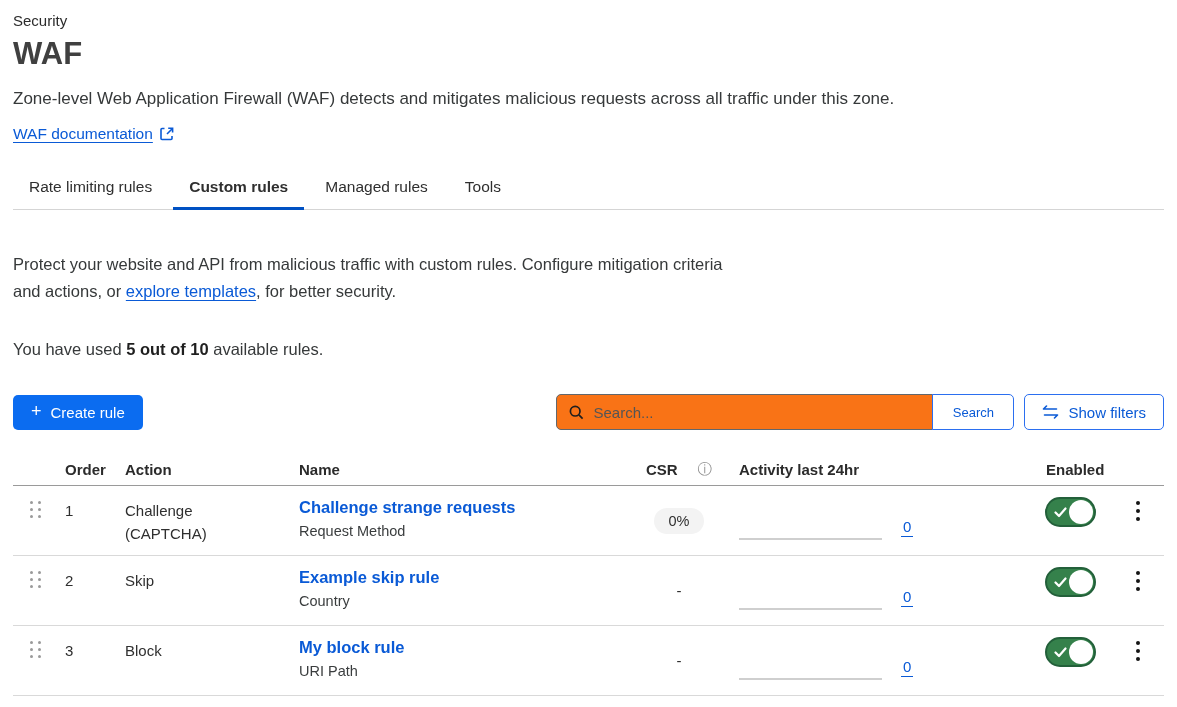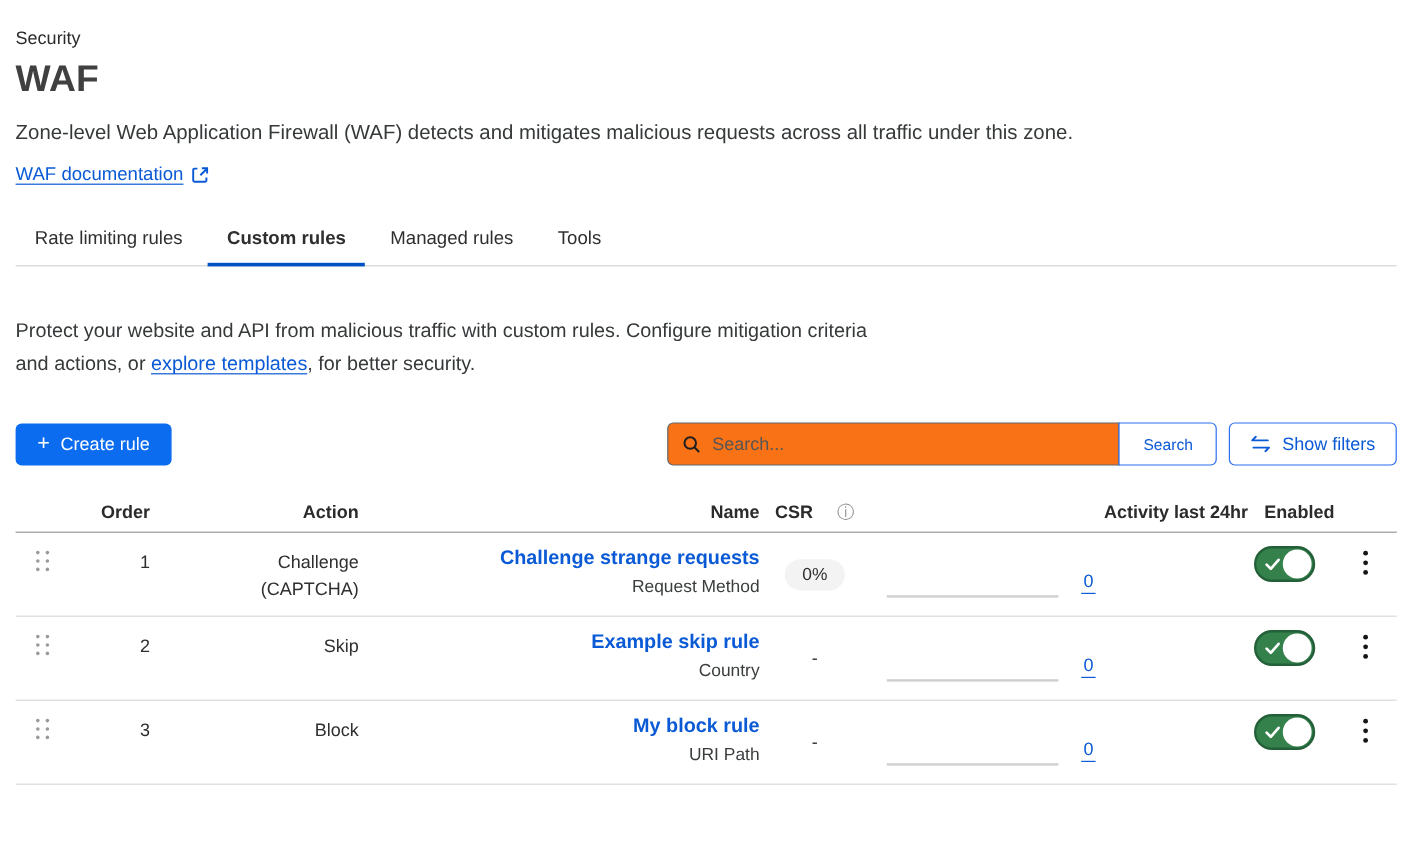--- a/index.html
+++ b/index.html
@@ -1,21 +1,21 @@
 <!DOCTYPE html>
 <html><head>
 <meta charset="utf-8">
 <style>
   * { box-sizing: border-box; margin: 0; padding: 0; }
   html, body { width: 1177px; height: 707px; background: #fff; overflow: hidden; }
   body { font-family: "Liberation Sans", sans-serif; color: #313131; }
   .container { width: 1177px; height: 707px; padding: 0 13px; position: relative; }
 
   
-  .eyebrow { padding-top: 24px; font-size: 15px; color: #2b2b2b; }
+  .eyebrow { padding-top: 12px; font-size: 15px; color: #2b2b2b; }
   .page-title { margin-top: 7px; font-size: 31px; font-weight: 700; color: #404040; letter-spacing: .2px; }
   .page-desc { margin-top: 17px; font-size: 17px; color: #36393a; }
   .doc-link { margin-top: 16px; display: inline-flex; align-items: center; gap: 7px;
               font-size: 15.5px; color: #0a5ad6; cursor: pointer; }
   .doc-link .lbl { text-decoration: underline; text-underline-offset: 3px; }
 
   
   .tabs { margin-top: 25px; display: flex; border-bottom: 1px solid #d5d5d5; }
   .tab { padding: 10px 16px 13px; font-size: 15.5px; color: #2f2f2f; cursor: pointer;
          margin-right: 5px; position: relative; }
@@ -44,21 +44,21 @@
   .search-box input::placeholder { color: #555; }
   .btn-search { width: 82px; height: 36px; margin-left: -1px; background: #fff;
                 border: 1px solid #2b6ff0; border-radius: 0 5px 5px 0; color: #0a5ad6;
                 font-size: 13px; font-family: inherit; cursor: pointer; }
   .btn-filters { margin-left: 10px; display: inline-flex; align-items: center; gap: 9px;
                  height: 36px; padding: 0 17px; background: #fff; border: 1px solid #2b6ff0;
                  border-radius: 5px; color: #0a5ad6; font-size: 15px; font-family: inherit; cursor: pointer; }
 
   
   .table { margin-top: 23px; }
-  .tr { display: grid; grid-template-columns: 52px 60px 174px 334px 92px 315px 72px auto; text-align: right; }
+  .tr { display: grid; grid-template-columns: 52px 60px 174px 334px 92px 315px 72px auto; }
   .thead { height: 33px; align-items: center; border-bottom: 1px solid #9a9a9a;
            font-size: 15px; font-weight: 700; color: #2b2b2b; }
   .thead .csr-h { display: flex; align-items: center; justify-content: center; gap: 20px; }
   .info-ic { color: #8f8f8f; font-size: 14.5px; font-weight: 400; cursor: pointer; }
   .thead .act-h { padding-left: 14px; }
   .thead .en-h { padding-left: 6px; }
   .row { height: 70px; border-bottom: 1px solid #d9d9d9; font-size: 15px; }
 
   .cell-handle { display: flex; justify-content: flex-start; padding: 15px 0 0 17px; }
   .drag { display: grid; grid-template-columns: 3px 3px; grid-auto-rows: 3px; gap: 4px 5px; cursor: grab; }
@@ -111,20 +111,21 @@
 
   <div class="tabs">
     <div class="tab">Rate limiting rules</div>
     <div class="tab active">Custom rules</div>
     <div class="tab">Managed rules</div>
     <div class="tab">Tools</div>
   </div>
 
   <p class="intro"><span>Protect your website and API from malicious traffic with custom rules. Configure mitigation criteria and actions, or </span><a class="inline-link">explore templates</a><span>, for better security.</span></p>
 
+  <p class="usage"><span>You have used </span><b>5 out of 10</b><span> available rules.</span></p>
 
   <div class="toolbar">
     <button class="btn-primary">
       <span class="plus">+</span>
       <span>Create rule</span>
     </button>
     <div class="search-group">
       <div class="search-box">
         <svg width="15" height="15" viewBox="0 0 15 15">
             <circle cx="6.2" cy="6.2" r="4.8" fill="none" stroke="#1f1f1f" stroke-width="1.7"></circle>

